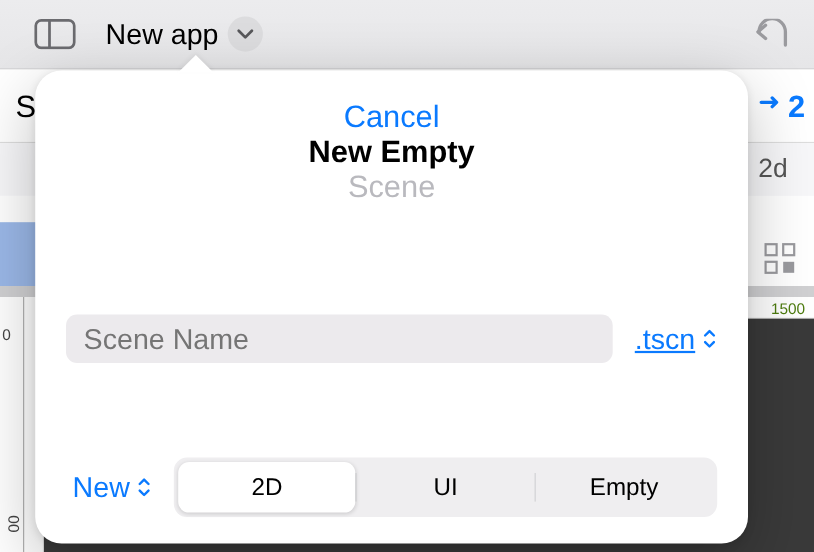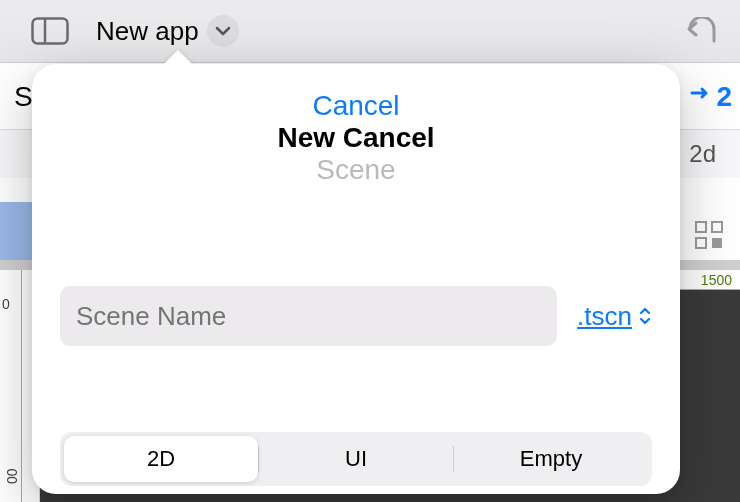--- a/index.html
+++ b/index.html
@@ -117,21 +117,21 @@
   }
   .cancel{ color:#0a7aff; font-weight:400; }
   .title{ color:#000; font-weight:700; }
   .create{ color:#b9b9be; font-weight:400; }
 
   .name-row{
     margin-top: 100px;
     display:flex; align-items:center; gap: 20px;
   }
   .name-input{
-    flex:1; height:60px;
+    flex:1; height:44px;
     background:#eceaed;
     border:none; border-radius:10px;
     font-size: 26px; color:#9a9a9e;
     padding: 0 16px;
     outline:none;
   }
   .ext-picker{
     display:flex; align-items:center; gap:6px;
     color:#0a7aff; font-size:26px; font-weight:400;text-decoration:underline;
   }
@@ -226,38 +226,47 @@
     <rect x="2" y="2" width="10" height="10" fill="none" stroke="#9a9a9e" stroke-width="2"></rect>
     <rect x="18" y="2" width="10" height="10" fill="none" stroke="#9a9a9e" stroke-width="2"></rect>
     <rect x="2" y="18" width="10" height="10" fill="none" stroke="#9a9a9e" stroke-width="2"></rect>
     <rect x="18" y="18" width="10" height="10" fill="#9a9a9e"></rect>
   </svg>
 </span>
 
 <div class="modal">
   <div class="modal-header">
     <span class="cancel">Cancel</span>
-    <span class="title">New Cancel</span>
+    <span class="title">New Empty</span>
     <span class="create">Scene</span>
   </div>
 
   <div class="name-row">
     <input class="name-input" placeholder="Scene Name" style="">
     <span class="ext-picker">
       <span>.tscn</span>
       <span class="updown">
         <svg width="14" height="20" viewBox="0 0 14 20">
           <path d="M3 7 L7 3 L11 7" fill="none" stroke="#0a7aff" stroke-width="2.2" stroke-linecap="round" stroke-linejoin="round"></path>
           <path d="M3 13 L7 17 L11 13" fill="none" stroke="#0a7aff" stroke-width="2.2" stroke-linecap="round" stroke-linejoin="round"></path>
         </svg>
       </span>
     </span>
   </div>
 
   <div class="root-row">
+    <span class="new-picker">
+      <span>New</span>
+      <span>
+        <svg width="14" height="20" viewBox="0 0 14 20">
+          <path d="M3 7 L7 3 L11 7" fill="none" stroke="#0a7aff" stroke-width="2.2" stroke-linecap="round" stroke-linejoin="round"></path>
+          <path d="M3 13 L7 17 L11 13" fill="none" stroke="#0a7aff" stroke-width="2.2" stroke-linecap="round" stroke-linejoin="round"></path>
+        </svg>
+      </span>
+    </span>
 
     <div class="seg">
       <div class="seg-item sel">
         <span>2D</span>
       </div>
       <span class="seg-div"></span>
       <div class="seg-item">
         <span>UI</span>
       </div>
       <span class="seg-div"></span>

